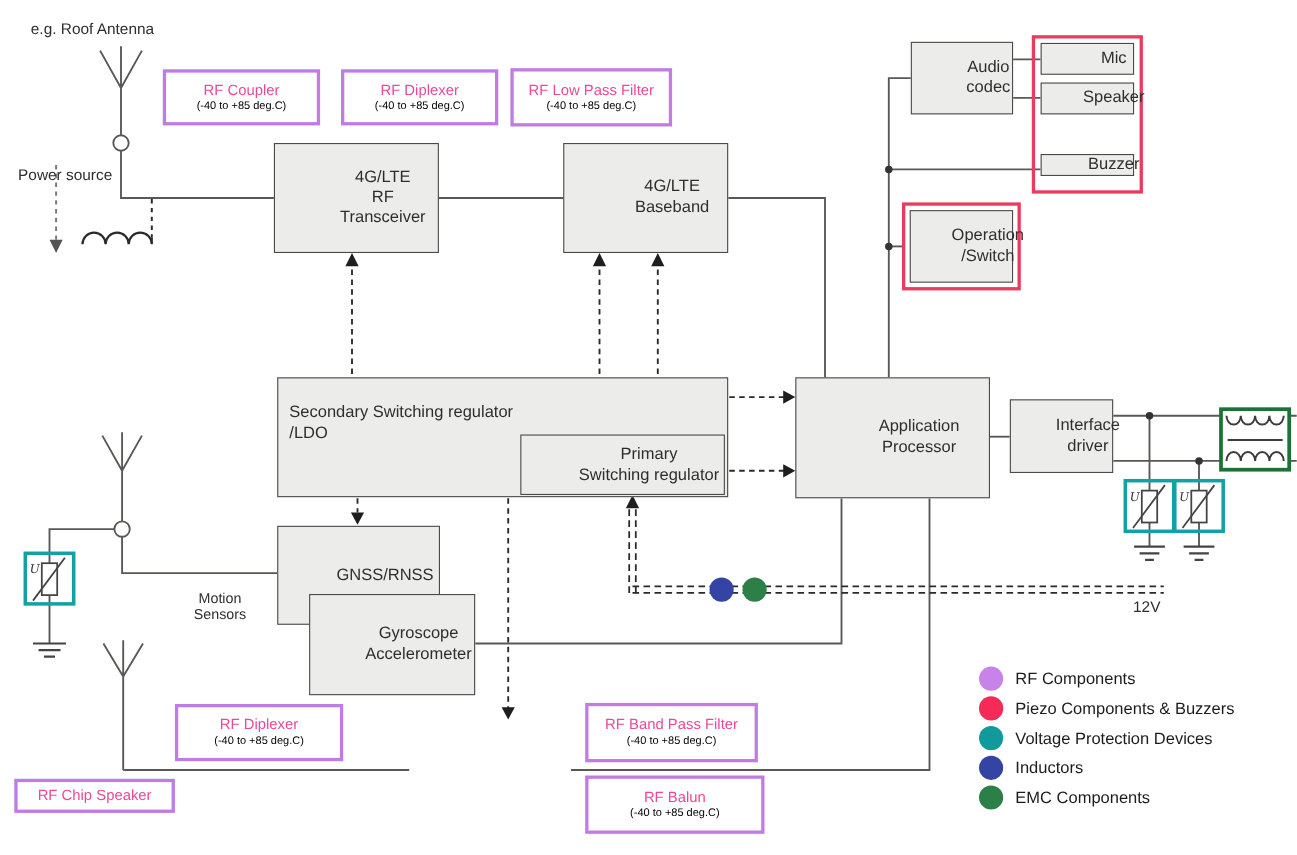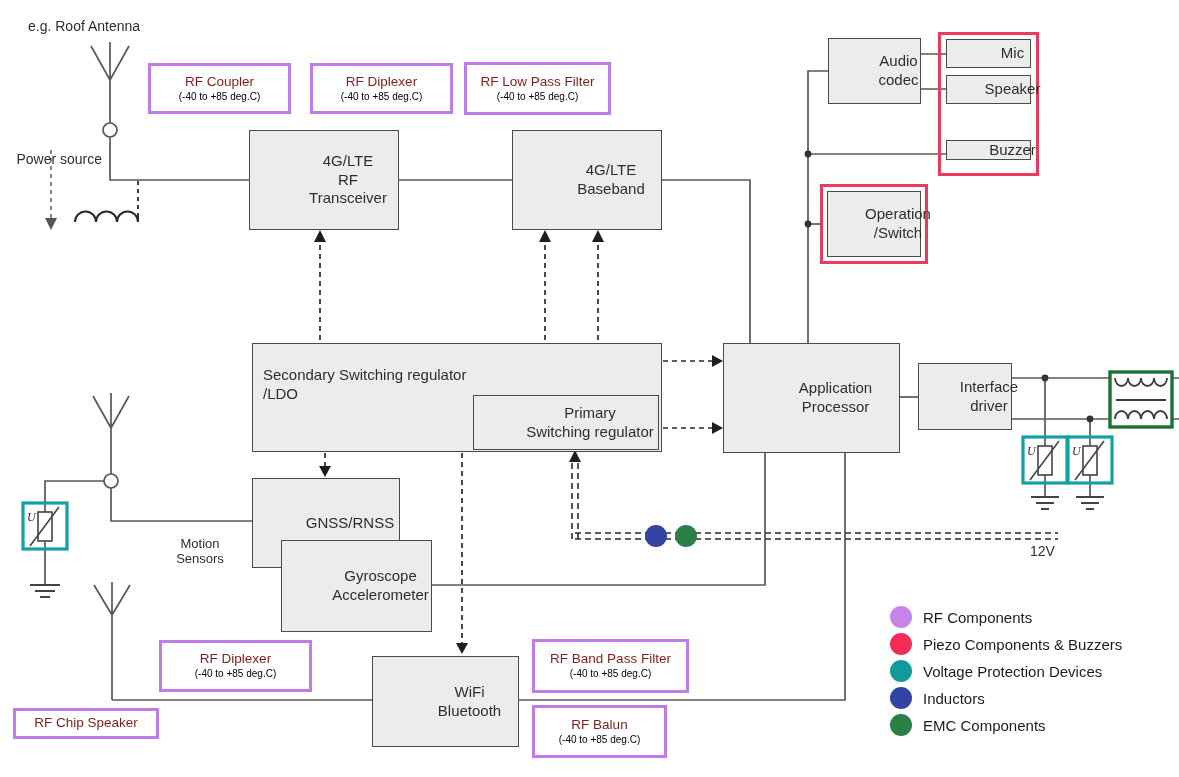--- a/index.html
+++ b/index.html
@@ -7,21 +7,21 @@
          font-family:"Liberation Sans",sans-serif;color:#333;}
   .stage svg{position:absolute;left:0;top:0;}
   .box{position:absolute;box-sizing:border-box;background:#ececea;border:1.6px solid #4c4a47;
        display:flex;align-items:center;justify-content:center;text-align:center;
        font-size:15px;line-height:1.25;color:#2e2e2e;padding-left:48px;}
   .box.tl{align-items:flex-start;justify-content:flex-start;text-align:left;padding:22px 10px;}
   .lbl{white-space:pre-line;}
   .callout{position:absolute;box-sizing:border-box;background:#fff;border:3.5px solid #be7ce4;
            display:flex;flex-direction:column;align-items:center;justify-content:center;
            text-align:center;line-height:1.25;}
-  .c-title{font-size:13.5px;color:#7f1d1d;}
+  .c-title{font-size:13.5px;color:#ec4899;}
   .c-temp{font-size:10px;color:#000000;}
   .red-frame{position:absolute;box-sizing:border-box;border:3px solid #ea3a5e;background:transparent;}
   .txt{position:absolute;font-size:14px;color:#2e2e2e;white-space:pre-line;}
   .legend{position:absolute;left:890px;top:606px;}
   .legend-row{display:flex;align-items:center;height:22px;margin-bottom:5px;}
   .legend-dot{width:22px;height:22px;border-radius:50%;flex:0 0 22px;}
   .legend-label{margin-left:11px;font-size:15px;color:#1c1c1c;white-space:nowrap;}
   .wire-dot{position:absolute;width:22px;height:22px;border-radius:50%;}
 </style>
 </head>
@@ -186,24 +186,20 @@
     </div>
 
   <div class="box" style="left:252px;top:478px;width:148px;height:90px">
       <span class="lbl">GNSS/RNSS</span>
     </div>
   <div class="box" style="left:281px;top:540px;width:151px;height:92px">
       <span class="lbl">Gyroscope
 Accelerometer</span>
     </div>
 
-  <div class="box" style="left:372px;top:656px;width:147px;height:91px">
-      <span class="lbl">WiFi
-Bluetooth</span>
-    </div>
 
   <div class="callout" style="left:148px;top:63px;width:143px;height:51px">
     <div class="c-title">RF Coupler</div>
     <div class="c-temp">(-40 to +85 deg.C)</div>
   </div>
   <div class="callout" style="left:310px;top:63px;width:143px;height:51px">
     <div class="c-title">RF Diplexer</div>
     <div class="c-temp">(-40 to +85 deg.C)</div>
   </div>
   <div class="callout" style="left:464px;top:62px;width:147px;height:53px">
@@ -211,21 +207,21 @@
     <div class="c-temp">(-40 to +85 deg.C)</div>
   </div>
   <div class="callout" style="left:159px;top:640px;width:153px;height:52px">
     <div class="c-title">RF Diplexer</div>
     <div class="c-temp">(-40 to +85 deg.C)</div>
   </div>
   <div class="callout" style="left:532px;top:639px;width:157px;height:54px">
     <div class="c-title">RF Band Pass Filter</div>
     <div class="c-temp">(-40 to +85 deg.C)</div>
   </div>
-  <div class="callout" style="left:532px;top:705px;width:135px;height:53px">
+  <div class="callout" style="left:532px;top:705px;width:163px;height:53px">
     <div class="c-title">RF Balun</div>
     <div class="c-temp">(-40 to +85 deg.C)</div>
   </div>
   <div class="callout" style="left:13px;top:708px;width:146px;height:31px">
     <div class="c-title">RF Chip Speaker</div>
   </div>
 
   <div class="txt" style="left:28px;top:18px;">e.g. Roof Antenna</div>
   <div class="txt" style="left:2px;top:123px;width:100px;text-align:right;margin-top:28px;">Power source</div>
   <div class="txt" style="left:165px;top:536px;width:70px;text-align:center;font-size:13px;">Motion

